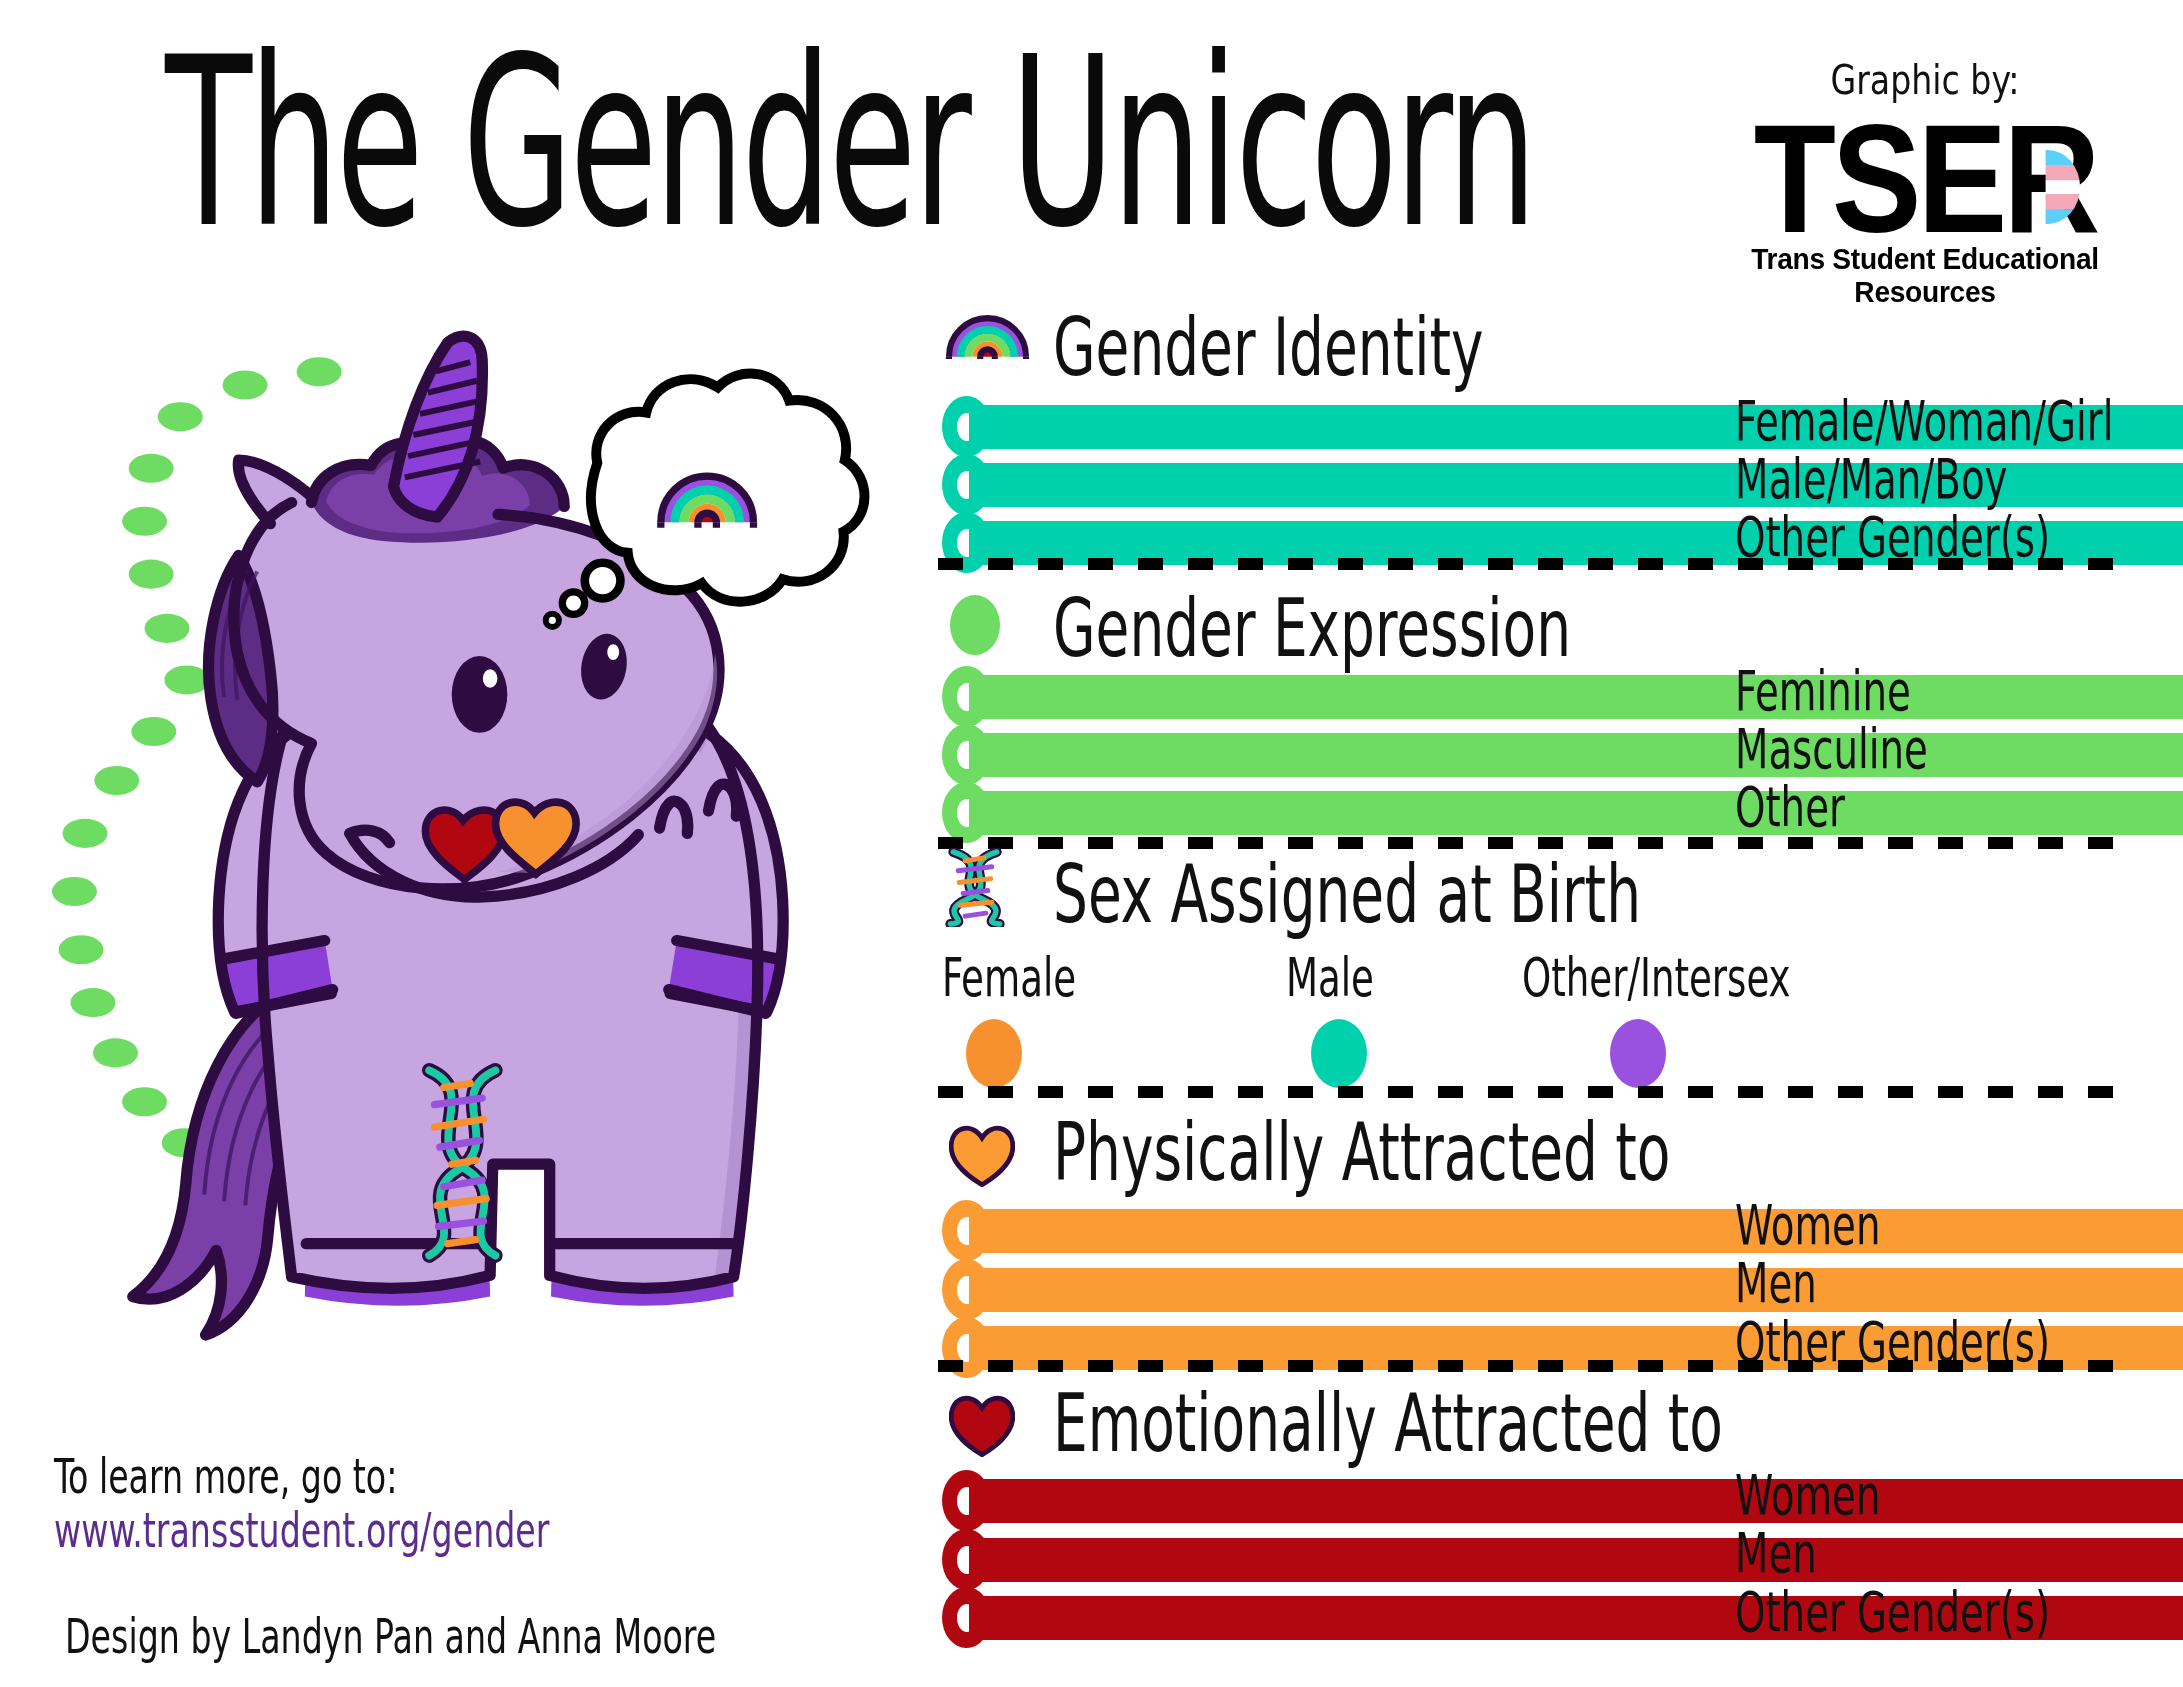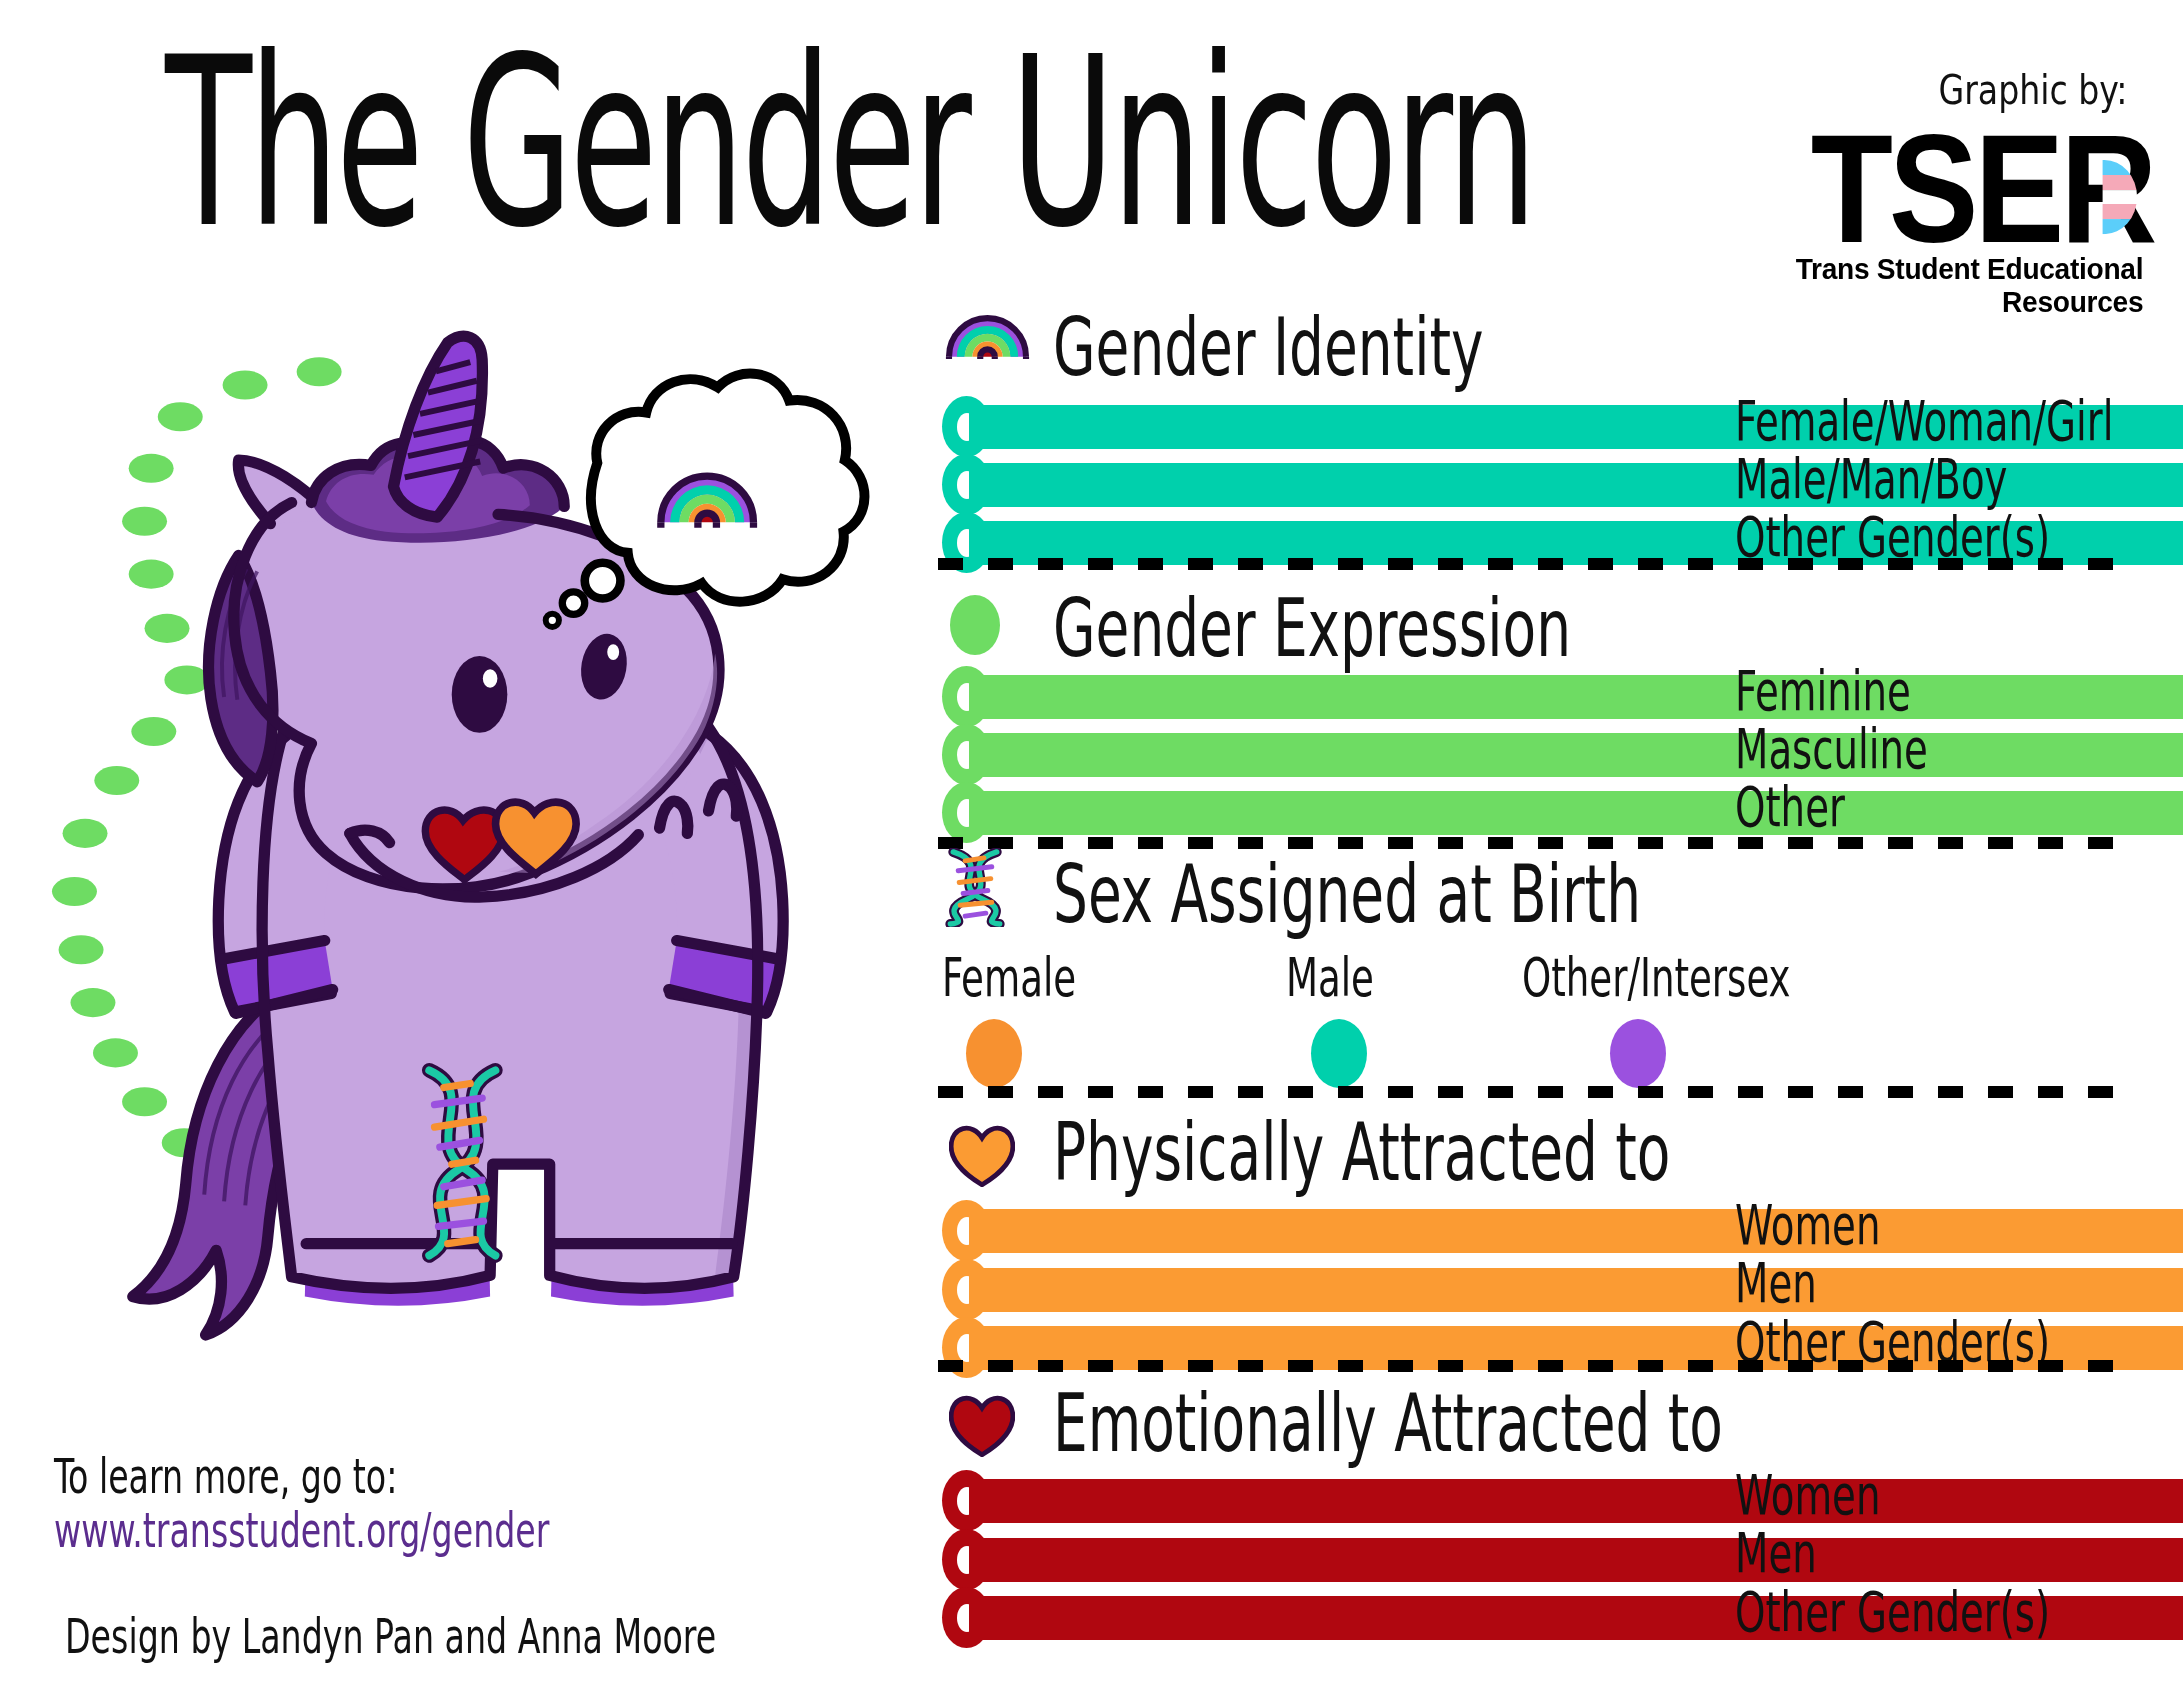--- a/index.html
+++ b/index.html
@@ -14,21 +14,21 @@
   }
   
   #title{
     position:absolute;left:165px;top:26.5px;
     font-size:198px;line-height:1;color:#0a0a0a;
     letter-spacing:-4px;white-space:nowrap;
     font-weight:400;
     transform:scaleX(0.80) scaleY(1.18);transform-origin:left top;
   }
   
-  #tser{position:absolute;right:33px;top:66px;width:450px;text-align:right;}
+  #tser{position:absolute;right:33px;top:56px;width:450px;text-align:center;}
   #tser .gb{font-size:41px;color:#111;letter-spacing:0px;transform:scaleX(0.9);transform-origin:center;}
   #tser .tser-word{
     position:relative;display:inline-block;
     font-size:132px;font-weight:bold;line-height:0.96;color:#000;letter-spacing:-4px;
     font-family:"Liberation Sans","DejaVu Sans",sans-serif;
     transform:scaleY(1.16) scaleX(1.02);transform-origin:center top;margin-top:2.6px;
   }
   #tser .flagbox{
     position:absolute;right:16px;top:37px;width:34px;height:64px;
     border-radius:0 32px 32px 0;overflow:hidden;display:flex;flex-direction:column;

